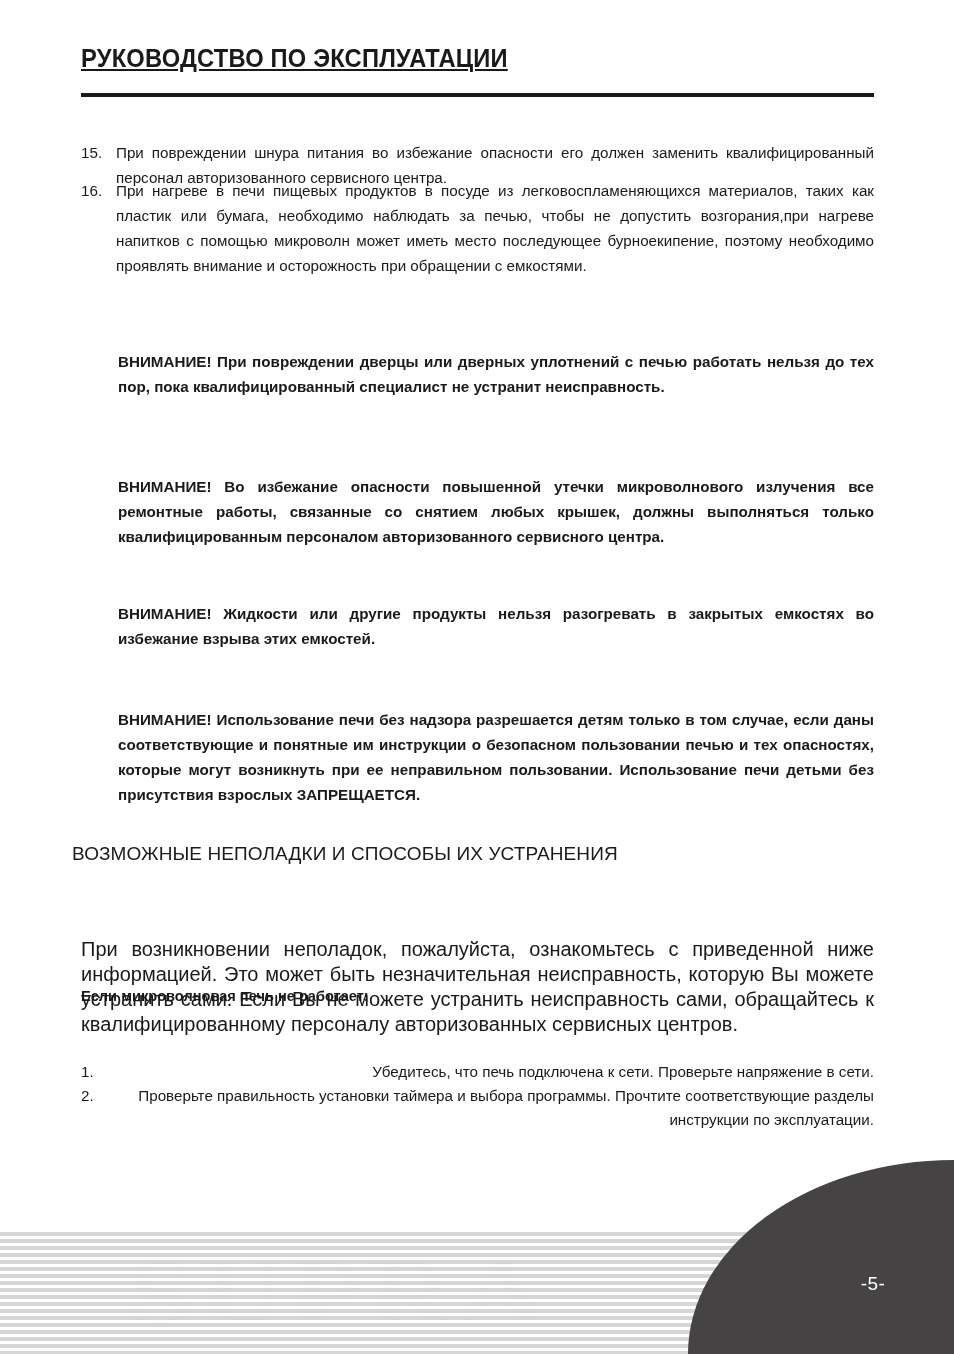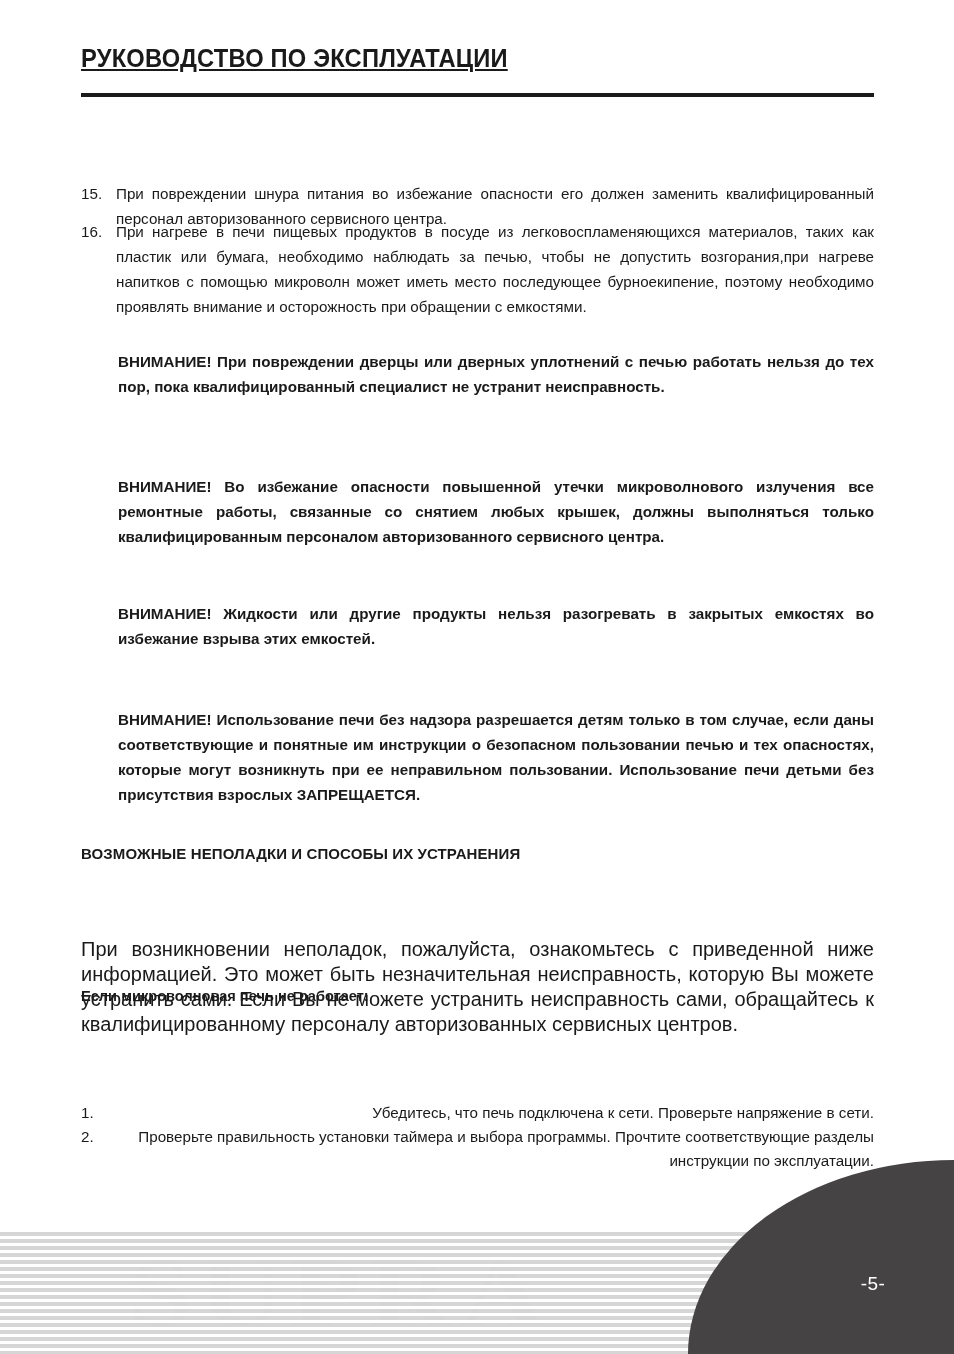--- a/index.html
+++ b/index.html
@@ -51,21 +51,20 @@
     height: 4px;
     background: #1a1a1a;
   }
 
   .numlist {
     position: absolute;
     left: 81px;
     width: 793px;
     font-size: 15.2px;
     line-height: 25px;
-    margin-top: 41px;
   }
   .numlist-item {
     display: flex;
     align-items: flex-start;
     text-align: justify;
   }
   .numlist-num {
     width: 35px;
     flex: 0 0 35px;
     text-align: left;
@@ -86,24 +85,24 @@
     width: 756px;
     font-size: 15.2px;
     font-weight: bold;
     line-height: 25px;
     text-align: justify;
     text-justify: inter-word;
   }
 
   .section-head {
     position: absolute;
-    left: 81px;
-    width: 793px;
-    font-size: 15px;
-    font-weight: bold;
+    left: 72px;
+    width: 793px;
+    font-size: 19px;
+    font-weight: normal;
     letter-spacing: 0.1px;
     line-height: 21px;
   }
 
   .body-para {
     position: absolute;
     left: 81px;
     width: 793px;
     font-size: 20px;
     line-height: 25px;

